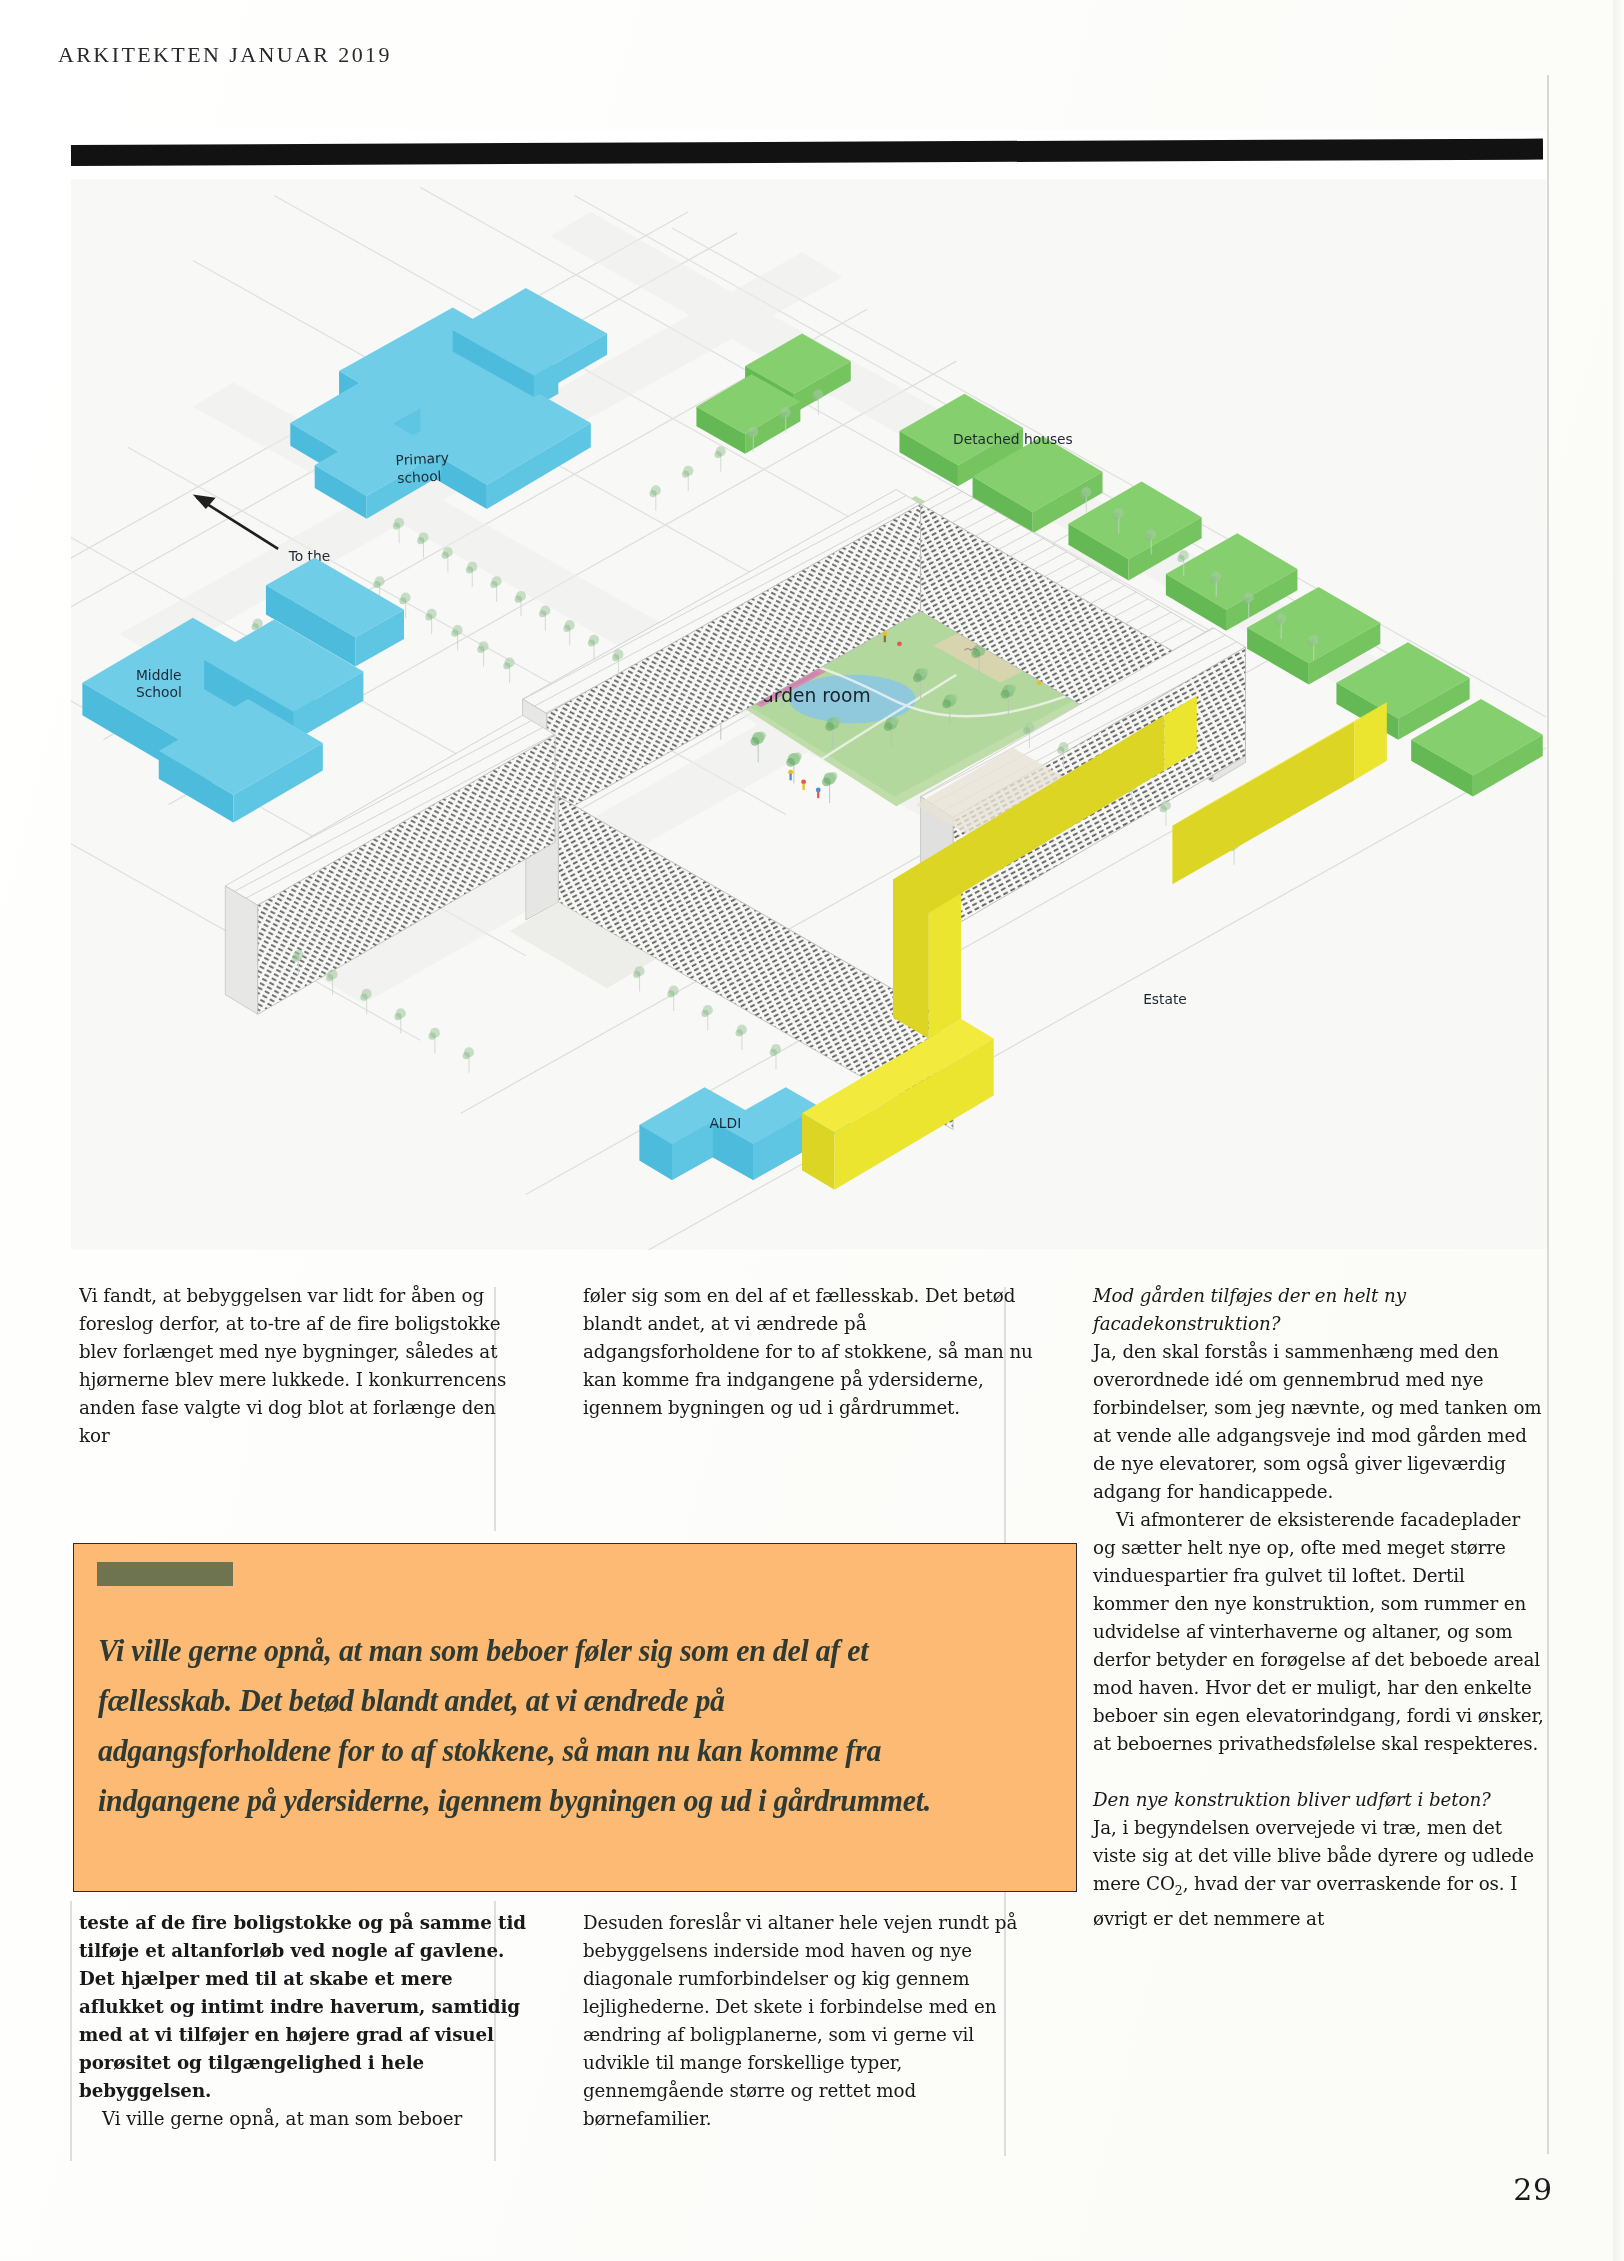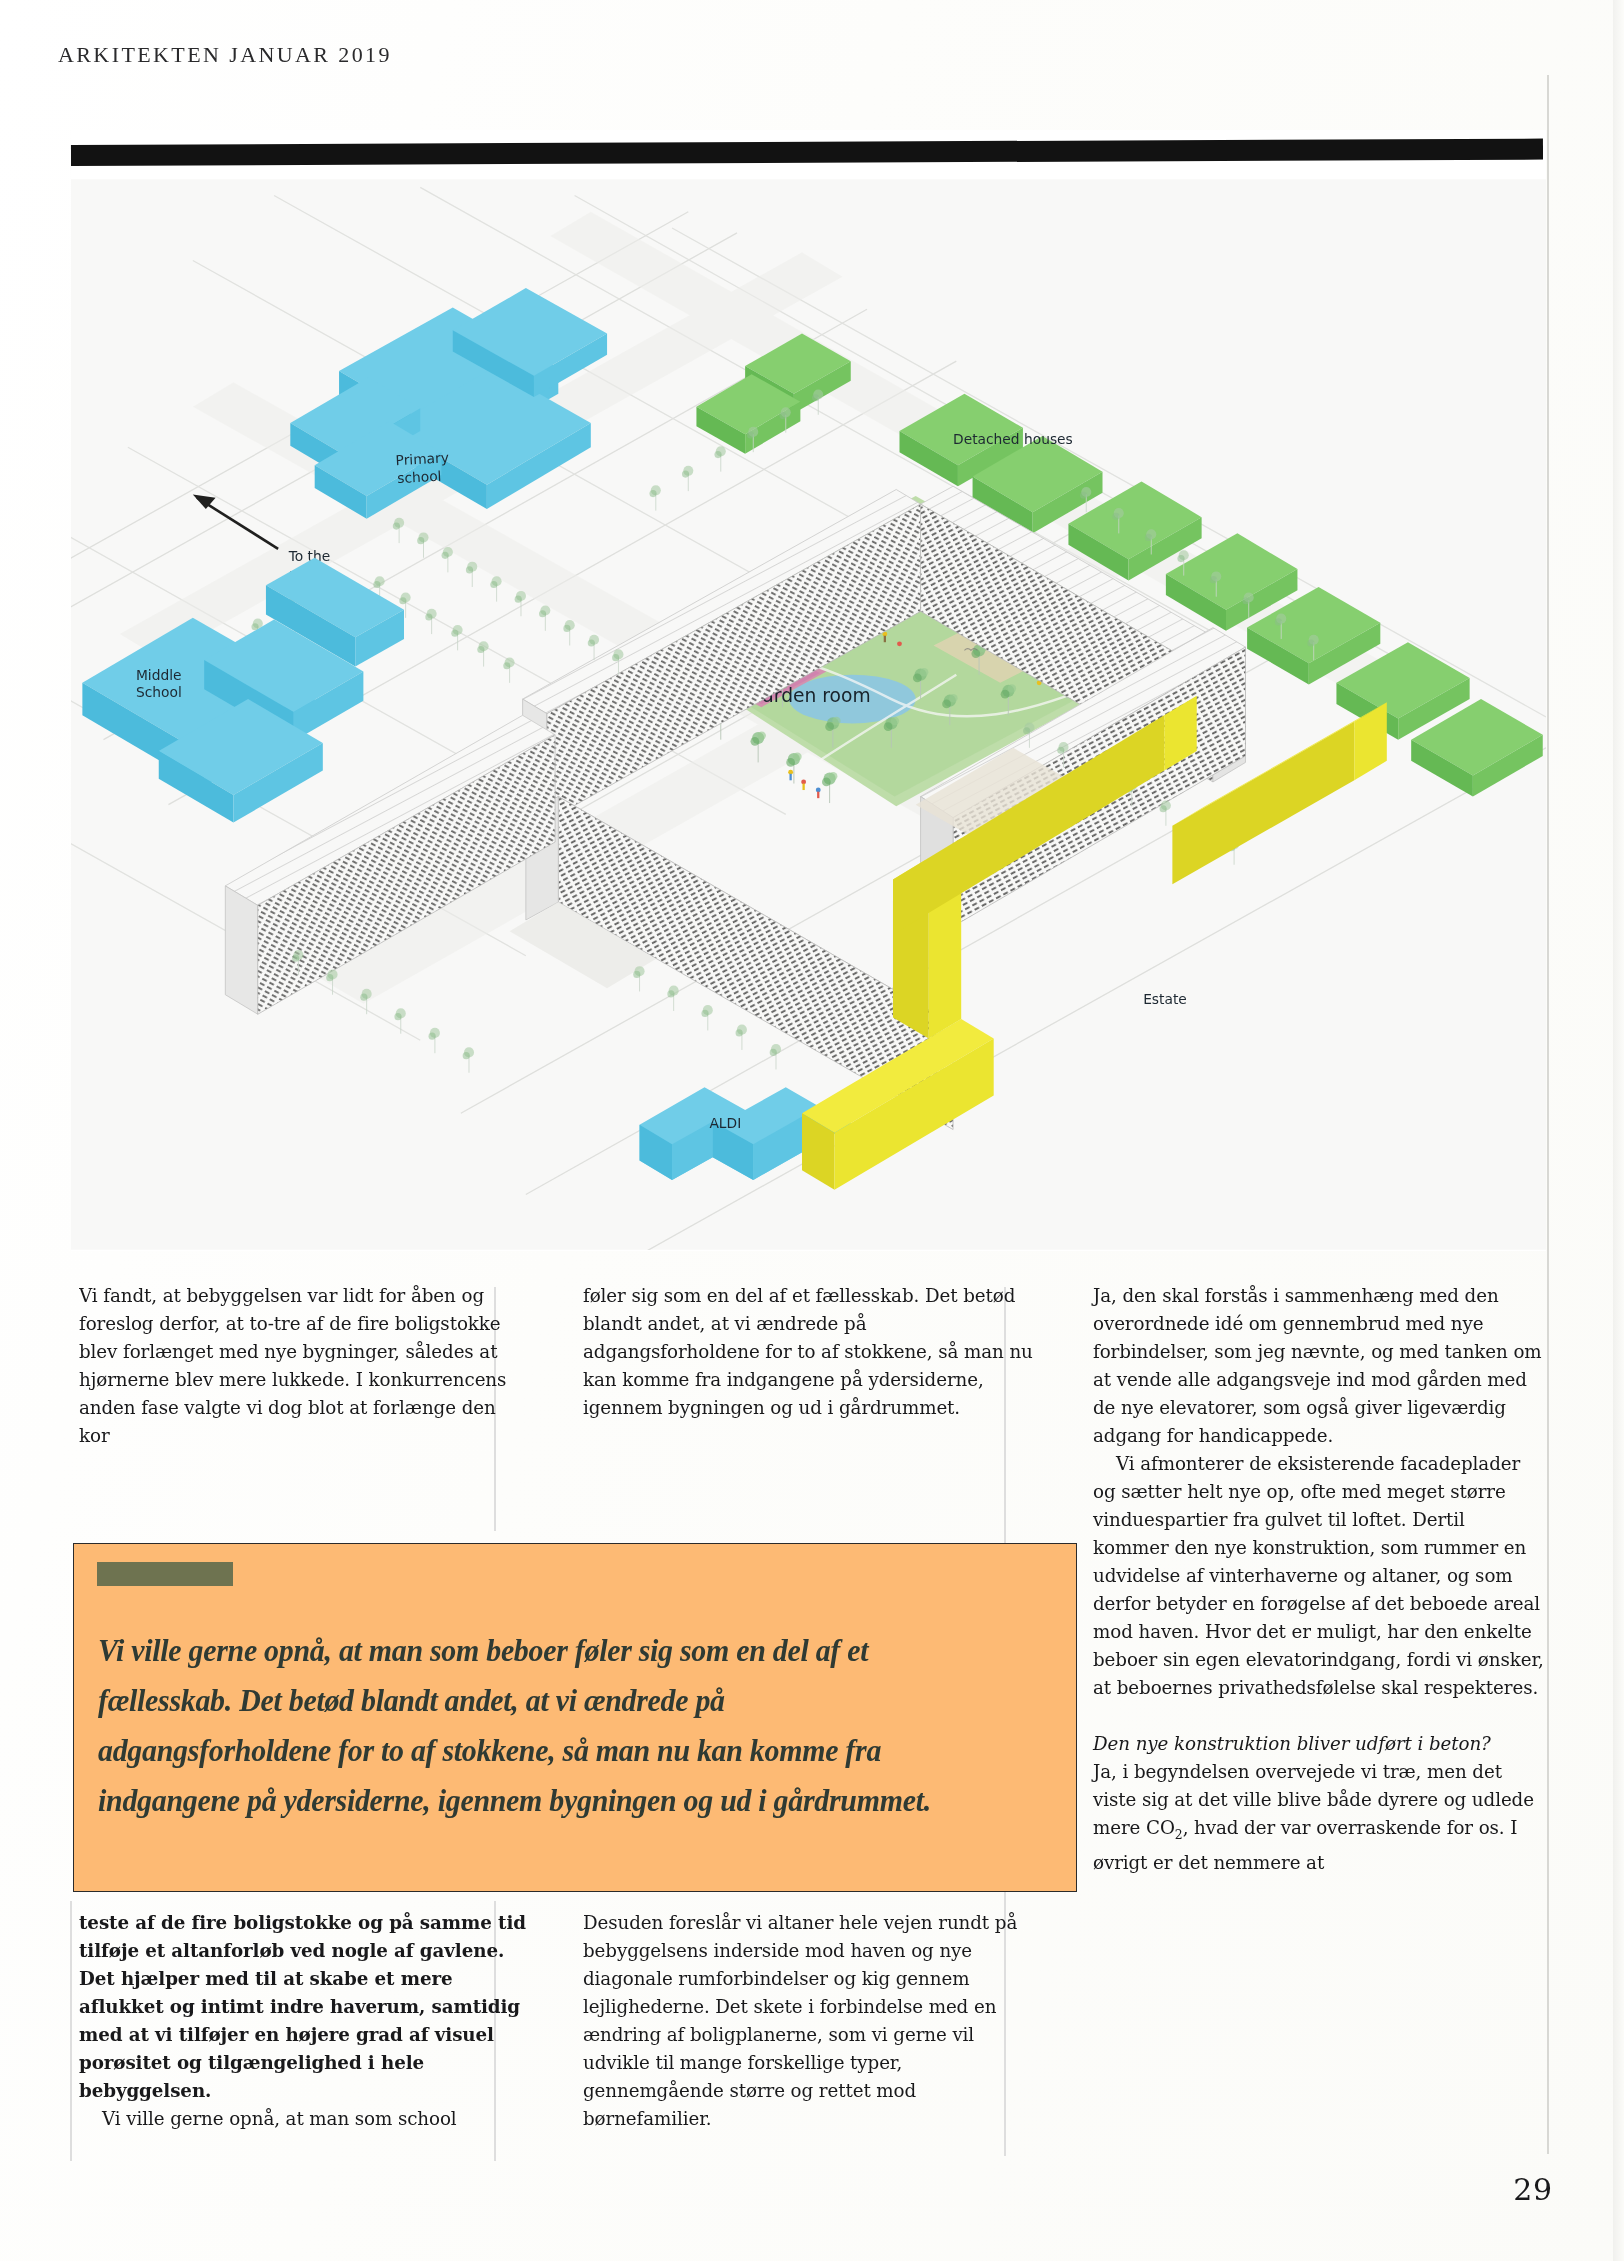--- a/index.html
+++ b/index.html
@@ -486,39 +486,40 @@
 
     <div class="col c1" style="height:236px;overflow:hidden;">
       <p>Vi fandt, at bebyggelsen var lidt for åben og foreslog derfor, at to-tre af de fire boligstokke blev forlænget med nye bygninger, således at hjørnerne blev mere lukkede. I konkurrencens anden fase valgte vi dog blot at forlænge den kor­</p>
     </div>
 
     <div class="col c2" style="height:236px;overflow:hidden;">
       <p>føler sig som en del af et fællesskab. Det betød blandt andet, at vi ændrede på adgangsforholdene for to af stokkene, så man nu kan komme fra indgangene på ydersiderne, igennem bygningen og ud i gårdrummet.</p>
     </div>
 
     <div class="col c3" style="height:877px;">
+      <p class="q">Mod gården tilføjes der en helt ny facadekonstruktion?</p>
       <p>Ja, den skal forstås i sammenhæng med den overordnede idé om gennembrud med nye forbindelser, som jeg nævnte, og med tanken om at vende alle adgangsveje ind mod gården med de nye elevatorer, som også giver ligeværdig adgang for handicappede.</p>
       <p class="indent">Vi afmonterer de eksisterende facadeplader og sætter helt nye op, ofte med meget større vinduespartier fra gulvet til loftet. Dertil kommer den nye konstruktion, som rummer en udvidelse af vinterhaverne og altaner, og som derfor betyder en forøgelse af det beboede areal mod haven. Hvor det er muligt, har den enkelte beboer sin egen elevatorindgang, fordi vi ønsker, at beboernes privathedsfølelse skal respekteres.</p>
       <div class="spacer"></div>
       <p class="q">Den nye konstruktion bliver udført i beton?</p>
       <p><span>Ja, i begyndelsen overvejede vi træ, men det viste sig at det ville blive både dyrere og udlede mere CO</span><sub>2</sub><span>, hvad der var overraskende for os. I øvrigt er det nemmere at</span></p>
     </div>
   </div>
 
   <div class="pullquote">
     <div class="pq-bar" style="background: rgb(110, 115, 80);"></div>
     <div class="pq-text">Vi ville gerne opnå, at man som beboer føler sig som en del af et fællesskab. Det betød blandt andet, at vi ændrede på adgangsforholdene for to af stokkene, så man nu kan komme fra indgangene på ydersiderne, igennem bygningen og ud i gårdrummet.</div>
   </div>
 
   <div class="cols" style="top:1909px;">
     <div class="col c1" style="height:252px;overflow:hidden;">
       <p style="margin:0;font-weight:bold;">
         <span>teste af de fire boligstokke og på samme tid tilføje et altanforløb ved nogle af gavlene. Det hjælper med til at skabe et mere aflukket og intimt indre haverum, samtidig med at vi tilføjer en højere grad af visuel porøsitet og tilgængelighed i hele bebyggelsen.</span>
       </p>
-    <p class="indent">Vi ville gerne opnå, at man som school</p>
+    <p class="indent">Vi ville gerne opnå, at man som beboer</p>
       </div>
     <div class="col c2" style="height:252px;overflow:hidden;">
       <p>Desuden foreslår vi altaner hele vejen rundt på bebyggelsens inderside mod haven og nye diagonale rumforbindelser og kig gennem lejlighederne. Det skete i forbindelse med en ændring af boligplanerne, som vi gerne vil udvikle til mange forskellige typer, gennemgående større og rettet mod børnefamilier.</p>
     </div>
   </div>
 
   <div class="folio">29</div>
 
 </div>
 

